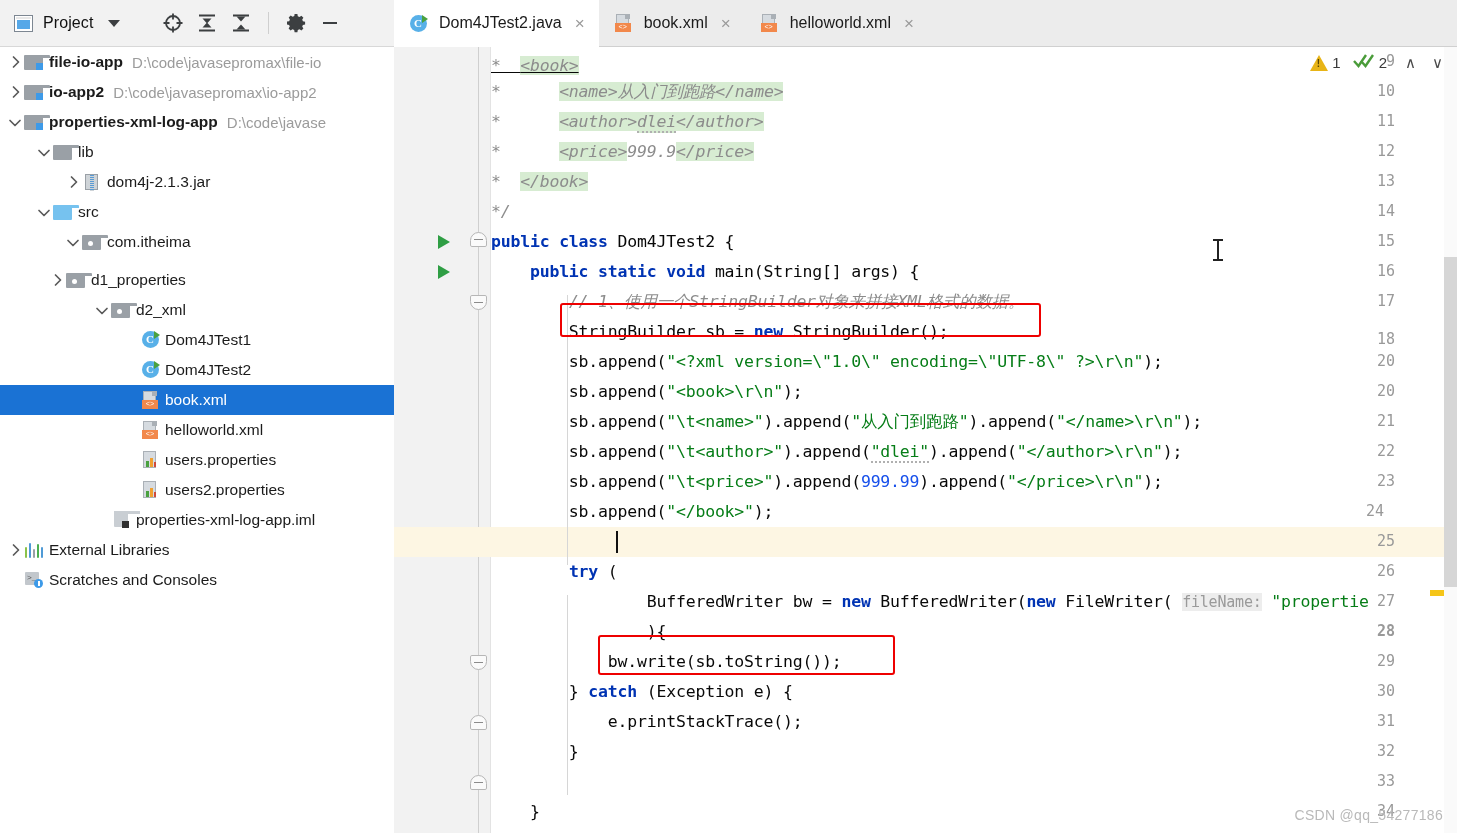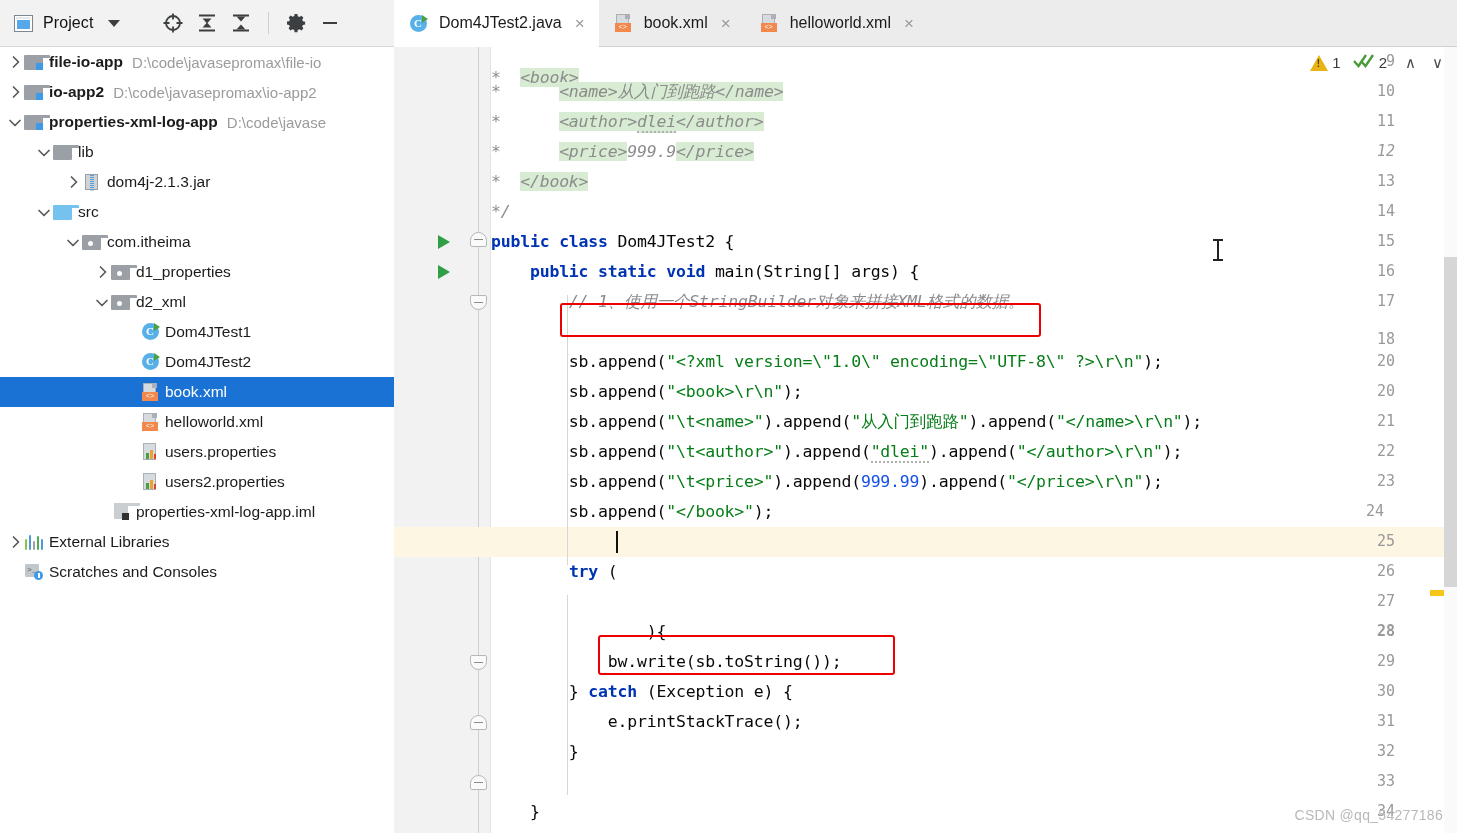--- a/index.html
+++ b/index.html
@@ -325,21 +325,21 @@
           </span>
           <span class="ic">
             <span class="f-mod f-plain f-pkg">
               <span class="tab"></span>
               <span class="body"></span>
               <span class="dot"></span>
             </span>
           </span>
           <span class="lbl">com.itheima</span>
         </div>
-        <div class="row" style="padding-left: 93px;">
+        <div class="row" style="padding-left: 48px; margin-top: 8px;">
           <span class="arrow">
             <svg width="17" height="17" viewBox="0 0 17 17">
               <path d="M6.5 3L11.5 8L6.5 13" fill="none" stroke="#5a5a5a" stroke-width="1.7" stroke-linecap="round" stroke-linejoin="round"></path>
             </svg>
           </span>
           <span class="ic">
             <span class="f-mod f-plain f-pkg">
               <span class="tab"></span>
               <span class="body"></span>
               <span class="dot"></span>
@@ -526,21 +526,21 @@
       <div id="gutter"></div>
       <div id="gutter-edge"></div>
       <div id="foldline"></div>
 
       <div class="hl-line" id="hl25" style="top: 480px;"></div>
 
       <div id="gutter-nums">
           <div class="lnum" style="top: 5px;">9</div>
           <div class="lnum" style="top: 35px;">10</div>
           <div class="lnum" style="top: 65px;">11</div>
-          <div class="lnum" style="top: 95px; font-style: italic;">12</div>
+          <div class="lnum" style="top: 95px;">12</div>
           <div class="lnum" style="top: 125px;">13</div>
           <div class="lnum" style="top: 155px;">14</div>
           <div class="lnum" style="top: 185px;">15</div>
           <div class="runarrow" style="top: 188px;"></div>
           <div class="lnum" style="top: 215px;">16</div>
           <div class="runarrow" style="top: 218px;"></div>
           <div class="lnum" style="top: 245px;">17</div>
           <div class="lnum" style="top: 275px; margin-top: 8px;">18</div>
           <div class="lnum" style="top: 305px;">20</div>
           <div class="lnum" style="top: 335px;">20</div>
@@ -563,55 +563,57 @@
 
       <div class="foldh up" style="top:185px;"></div>
       <div class="foldh down" style="top:248px;"></div>
       <div class="foldh down" style="top:608px;"></div>
       <div class="foldh up" style="top:668px;"></div>
       <div class="foldh up" style="top:728px;"></div>
 
       <div class="indent-guide" style="left:173px; top:548px; height:200px;"></div>
       <div class="indent-guide" style="left:173px; top:248px; height:270px;"></div>
 
-      <div class="codeline" style="top:16px;"><span class="jdoc">*  </span><span class="jdoc jdoc-hl">&lt;book&gt;</span></div>
+      <div class="codeline" style="top:4px;text-decoration:underline;"><span class="jdoc">*  </span><span class="jdoc jdoc-hl">&lt;book&gt;</span></div>
 
       <div class="codeline" style="top:30px;"><span class="jdoc">*      </span><span class="jdoc jdoc-hl">&lt;name&gt;从入门到跑路&lt;/name&gt;</span></div>
 
       <div class="codeline" style="top:60px;"><span class="jdoc">*      </span><span class="jdoc jdoc-hl">&lt;author&gt;</span><span class="jdoc jdoc-hl squig">dlei</span><span class="jdoc jdoc-hl">&lt;/author&gt;</span></div>
 
       <div class="codeline" style="top:90px;"><span class="jdoc">*      </span><span class="jdoc jdoc-hl">&lt;price&gt;</span><span class="jdoc">999.9</span><span class="jdoc jdoc-hl">&lt;/price&gt;</span></div>
 
       <div class="codeline" style="top:120px;"><span class="jdoc">*  </span><span class="jdoc jdoc-hl">&lt;/book&gt;</span></div>
 
       <div class="codeline" style="top:150px;"><span class="jdoc">*/</span></div>
 
       <div class="codeline" style="top:180px;"><span class="kw">public</span> <span class="kw">class</span> Dom4JTest2 {</div>
 
       <div class="codeline" style="top:210px;">    <span class="kw">public</span> <span class="kw">static</span> <span class="kw">void</span> main(String[] args) {</div>
 
       <div class="codeline" style="top:240px;">        <span class="cmt">// 1、使用一个StringBuilder对象来拼接XML格式的数据。</span></div>
 
+      <div class="codeline" style="top:270px;">        StringBuilder sb = <span class="kw">new</span> StringBuilder();</div>
 
       <div class="codeline" style="top:300px;">        sb.append(<span class="str">"&lt;?xml version=\"1.0\" encoding=\"UTF-8\" ?&gt;\r\n"</span>);</div>
 
       <div class="codeline" style="top:330px;">        sb.append(<span class="str">"&lt;book&gt;\r\n"</span>);</div>
 
       <div class="codeline" style="top:360px;">        sb.append(<span class="str">"\t&lt;name&gt;"</span>).append(<span class="str">"从入门到跑路"</span>).append(<span class="str">"&lt;/name&gt;\r\n"</span>);</div>
 
       <div class="codeline" style="top:390px;">        sb.append(<span class="str">"\t&lt;author&gt;"</span>).append(<span class="str squig">"dlei"</span>).append(<span class="str">"&lt;/author&gt;\r\n"</span>);</div>
 
       <div class="codeline" style="top:420px;">        sb.append(<span class="str">"\t&lt;price&gt;"</span>).append(<span class="num">999.99</span>).append(<span class="str">"&lt;/price&gt;\r\n"</span>);</div>
 
       <div class="codeline" style="top:450px;">        sb.append(<span class="str">"&lt;/book&gt;"</span>);</div>
 
       <div class="codeline" style="top:480px;"></div>
 
       <div class="codeline" style="top:510px;">        <span class="kw">try</span> (</div>
 
+      <div class="codeline" style="top:540px;">                BufferedWriter bw = <span class="kw">new</span> BufferedWriter(<span class="kw">new</span> FileWriter( <span class="hint">fileName:</span> <span class="str">"propertie</span></div>
 
       <div class="codeline" style="top:570px;">                ){</div>
 
       <div class="codeline" style="top:600px;">            bw.write(sb.toString());</div>
 
       <div class="codeline" style="top:630px;">        } <span class="kw">catch</span> (Exception e) {</div>
 
       <div class="codeline" style="top:660px;text-align:center;">            e.printStackTrace();</div>
 
       <div class="codeline" style="top:690px;">        }</div>

